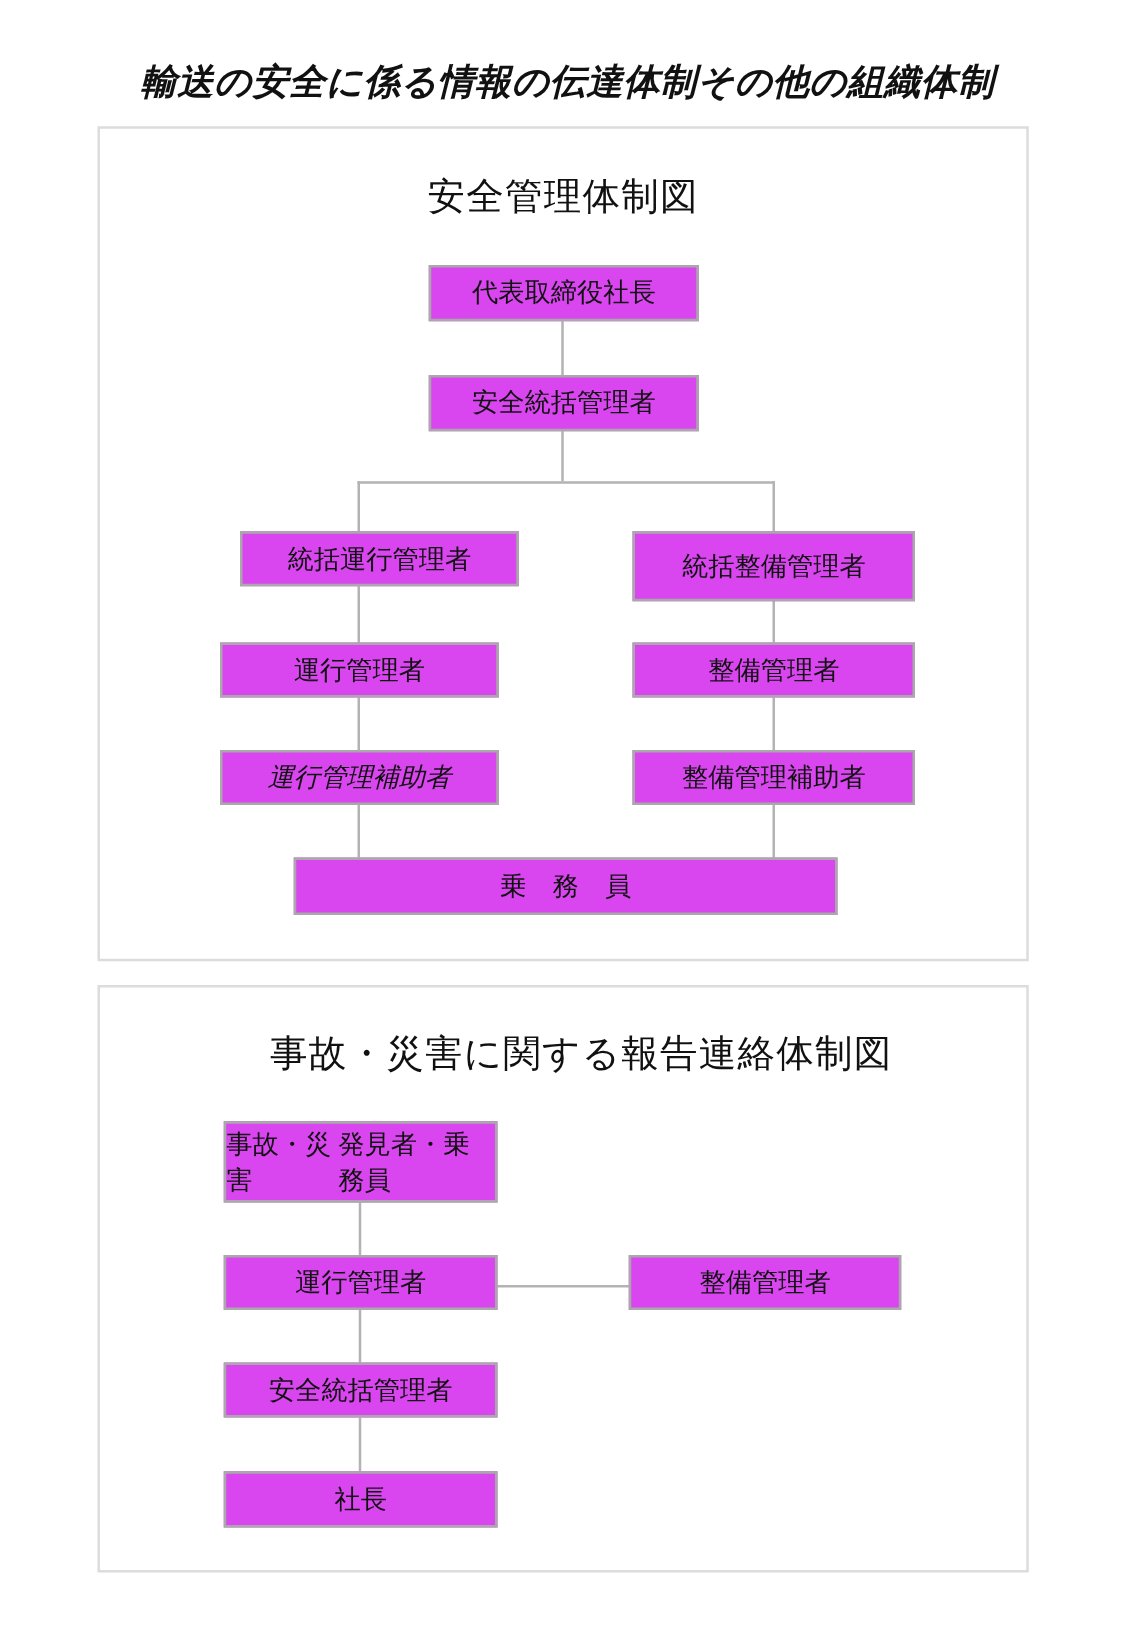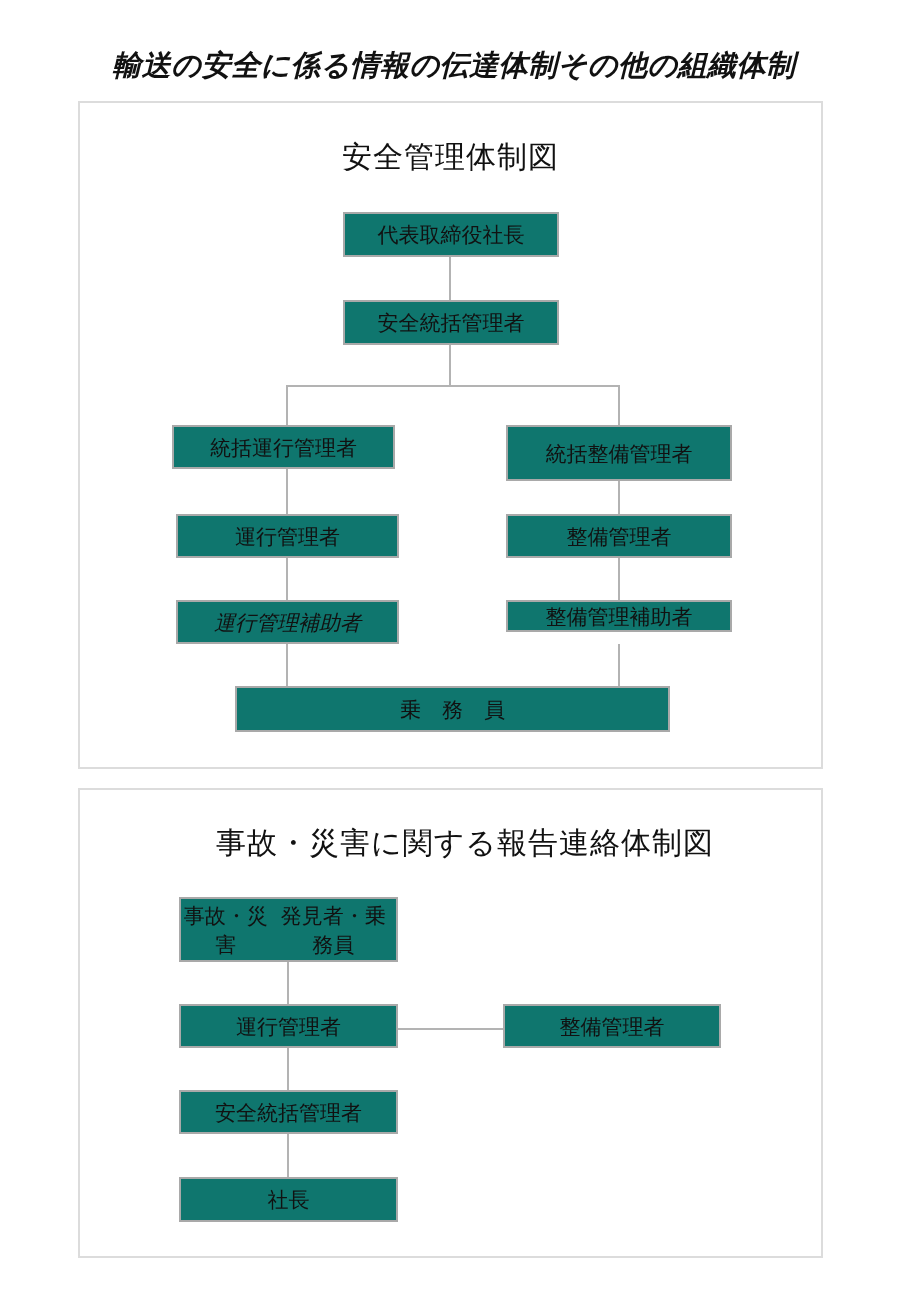--- a/index.html
+++ b/index.html
@@ -41,25 +41,25 @@
     width: 100%;
     text-align: center;
     font-size: 30px;
     font-weight: 400;
     color: #111111;
     letter-spacing: 1px;
   }
   .node {
     position: absolute;
     border: 2px solid #a9a9a9;
-    background: #0f766e;
+    background: #d946ef;
     display: flex;
     align-items: center;
     justify-content: center;
-    text-align: center;
+    text-align: left;
     font-size: 21px;
     color: #111111;
     line-height: 29px;
   }
   .line {
     position: absolute;
     background: #b3b3b3;
   }
   .line.v { width: 2px; }
   .line.h { height: 2px; }
@@ -85,36 +85,36 @@
     <div class="line v" style="left:538px;top:455px;height:42px;"></div>
     <div class="line v" style="left:206px;top:541px;height:42px;"></div>
     <div class="line v" style="left:538px;top:541px;height:42px;"></div>
 
     <div class="node" style="left:263px;top:109px;width:216px;height:45px;">
       <span>代表取締役社長</span>
     </div>
     <div class="node" style="left:263px;top:197px;width:216px;height:45px;">
       <span>安全統括管理者</span>
     </div>
-    <div class="node" style="left:92px;top:322px;width:223px;height:44px;">
+    <div class="node" style="left:112px;top:322px;width:223px;height:44px;">
       <span>統括運行管理者</span>
     </div>
     <div class="node" style="left:426px;top:322px;width:226px;height:56px;">
       <span>統括整備管理者</span>
     </div>
     <div class="node" style="left:96px;top:411px;width:223px;height:44px;">
       <span>運行管理者</span>
     </div>
     <div class="node" style="left:426px;top:411px;width:226px;height:44px;">
       <span>整備管理者</span>
     </div>
     <div class="node" style="left:96px;top:497px;width:223px;height:44px;font-style:italic;">
       <span>運行管理補助者</span>
     </div>
-    <div class="node" style="left:426px;top:497px;width:226px;height:32px;">
+    <div class="node" style="left:426px;top:497px;width:226px;height:44px;">
       <span>整備管理補助者</span>
     </div>
     <div class="node" style="left:155px;top:583px;width:435px;height:46px;">
       <span>乗　務　員</span>
     </div>
   </section>
 
   <section class="panel" id="panel-report">
     <h2 class="panel-title" style="top:33px;padding-left:29px;">事故・災害に関する報告連絡体制図</h2>
 

